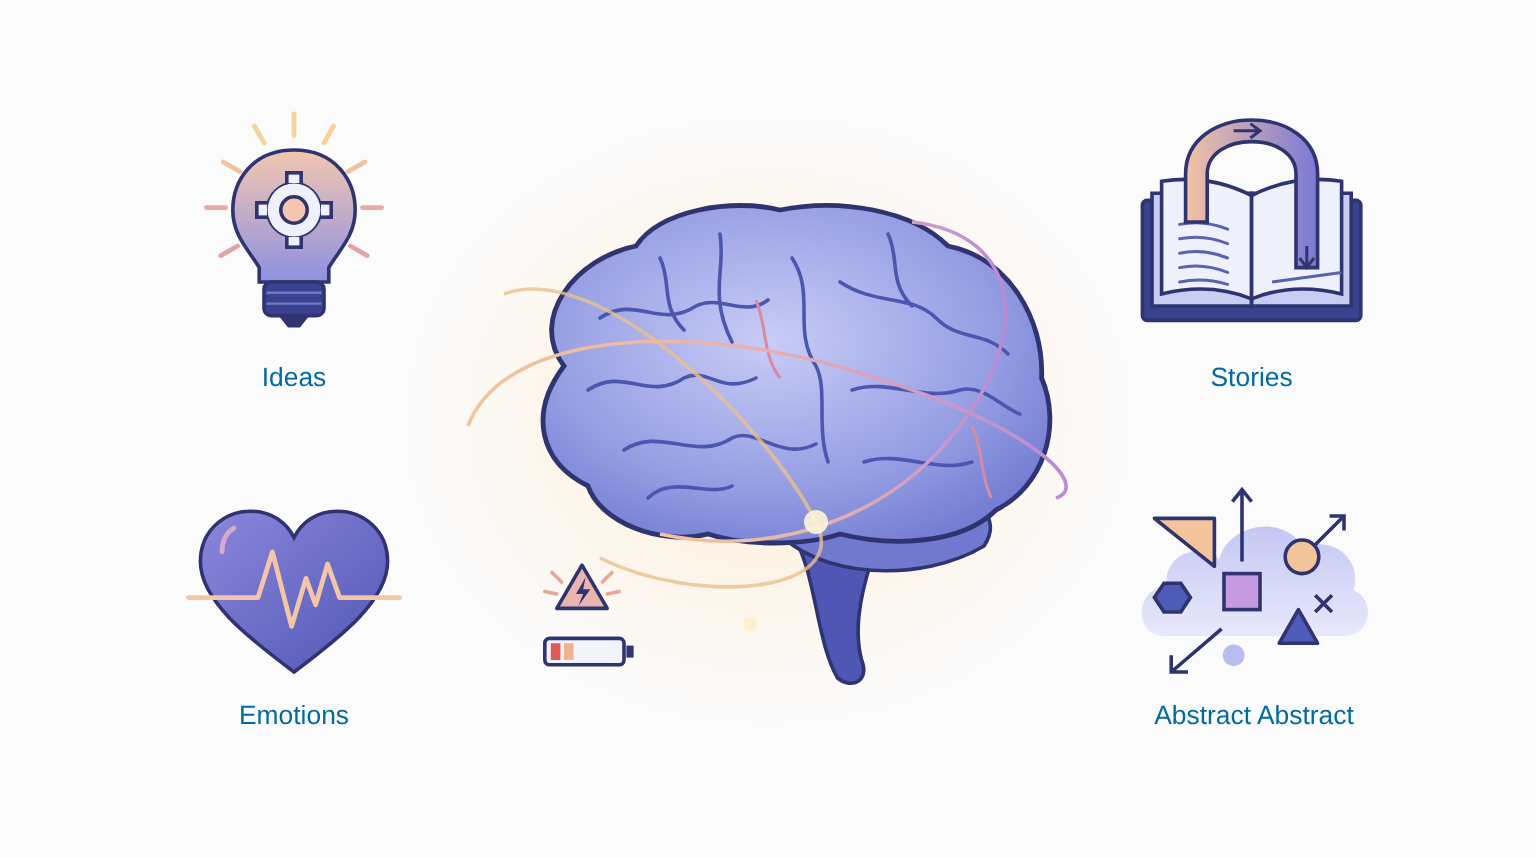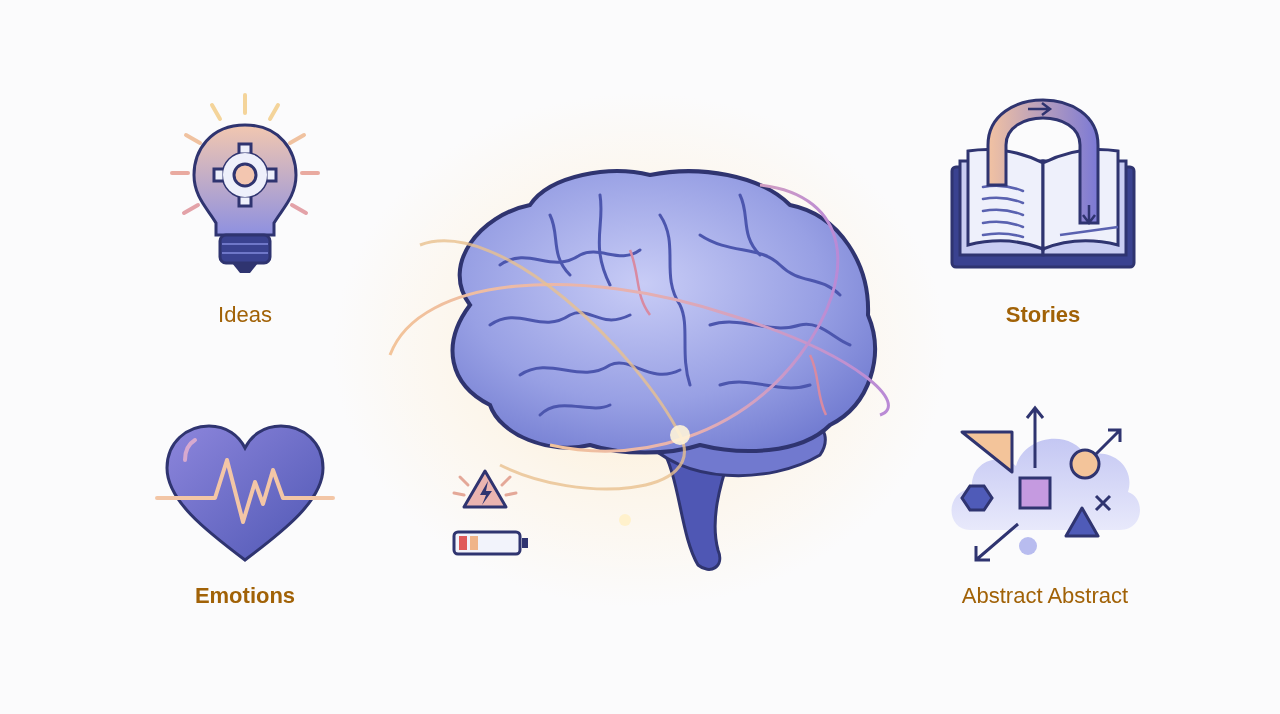--- a/index.html
+++ b/index.html
@@ -1,19 +1,19 @@
 <!DOCTYPE html>
 <html><head>
 <meta charset="utf-8">
 <style>
   html,body{margin:0;padding:0;}
   body{width:1280px;height:714px;background:#fbfbfc;position:relative;overflow:hidden;font-family:"Liberation Sans",sans-serif;}
   .glow{position:absolute;left:330px;top:90px;width:620px;height:520px;border-radius:50%;
     background:radial-gradient(ellipse at 50% 50%, rgba(255,224,170,0.55) 0%, rgba(255,236,205,0.35) 40%, rgba(255,255,255,0) 70%);}
-  .label{position:absolute;color:#a16207;font-size:22px;text-align:center;}
+  .label{position:absolute;color:#0369a1;font-size:22px;text-align:center;}
   svg{position:absolute;overflow:visible;}
 </style>
 </head>
 <body>
 
 <div class="glow"></div>
 
 <svg style="left:150px;top:85px" width="190" height="200" viewBox="0 0 190 200">
   <defs>
     <linearGradient id="bulbG" x1="0" y1="0" x2="0" y2="1">
@@ -68,34 +68,34 @@
       <path d="M35 104 Q55 100 75 108"></path>
       <path d="M35 116 Q55 112 75 120"></path>
       <path d="M35 128 Q55 124 75 132"></path>
       <path d="M35 140 Q55 136 75 142"></path>
   </g>
   <path d="M40 90 L40 50 C40 -10 150 -10 150 50 L150 128 L132 128 L132 50 C132 14 58 14 58 50 L58 90 Z" fill="url(#archG)" stroke="#2f3470" stroke-width="3"></path>
   <path d="M80 14 L100 14 M94 8 L102 14 L94 20" stroke="#2f3470" stroke-width="2.5" fill="none"></path>
   <path d="M141 110 L141 126 M135 120 L141 128 L147 120" stroke="#2f3470" stroke-width="2.5" fill="none"></path>
   <line x1="112" y1="140" x2="170" y2="132" stroke="#5a62b0" stroke-width="2.5"></line>
 </svg>
-<div class="label" style="left:968px;top:302px;width:150px;font-weight:bold;">Stories</div>
+<div class="label" style="left:968px;top:302px;width:150px;">Stories</div>
 
 <svg style="left:155px;top:420px" width="180" height="150" viewBox="0 0 180 150">
   <defs>
     <linearGradient id="heartG" x1="0" y1="0" x2="1" y2="1">
         <stop offset="0" stop-color="#8d86dc"></stop>
         <stop offset="1" stop-color="#4f57b4"></stop>
       </linearGradient>
   </defs>
   <path d="M90 140 C50 110 12 80 12 48 C12 22 32 6 54 6 C72 6 84 16 90 28 C96 16 108 6 126 6 C148 6 168 22 168 48 C168 80 130 110 90 140 Z" fill="url(#heartG)" stroke="#2f3470" stroke-width="3"></path>
   <path d="M40 20 Q30 26 30 40" stroke="#d7a9cf" stroke-width="4" fill="none" stroke-linecap="round"></path>
   <polyline points="2,78 60,78 72,40 88,102 100,62 108,84 118,50 128,78 178,78" stroke="#f3c6a6" stroke-width="4" fill="none" stroke-linejoin="round" stroke-linecap="round"></polyline>
 </svg>
-<div class="label" style="left:165px;top:583px;width:160px;font-weight:bold;">Emotions</div>
+<div class="label" style="left:165px;top:583px;width:160px;">Emotions</div>
 
 <svg style="left:940px;top:400px" width="210" height="170" viewBox="0 0 210 170">
   <defs>
     <linearGradient id="cloudG" x1="0" y1="0" x2="0" y2="1">
         <stop offset="0" stop-color="#c4c7f3"></stop>
         <stop offset="1" stop-color="#e8e9fb"></stop>
       </linearGradient>
   </defs>
   <path d="M30 130 C6 130 4 92 32 88 C30 60 62 52 76 66 C84 36 130 28 146 56 C170 46 196 66 188 92 C206 98 204 130 180 130 Z" fill="url(#cloudG)"></path>
   <path d="M22 32 L72 32 L72 72 Z" fill="#f3c49a" stroke="#2f3470" stroke-width="3" stroke-linejoin="round"></path>

